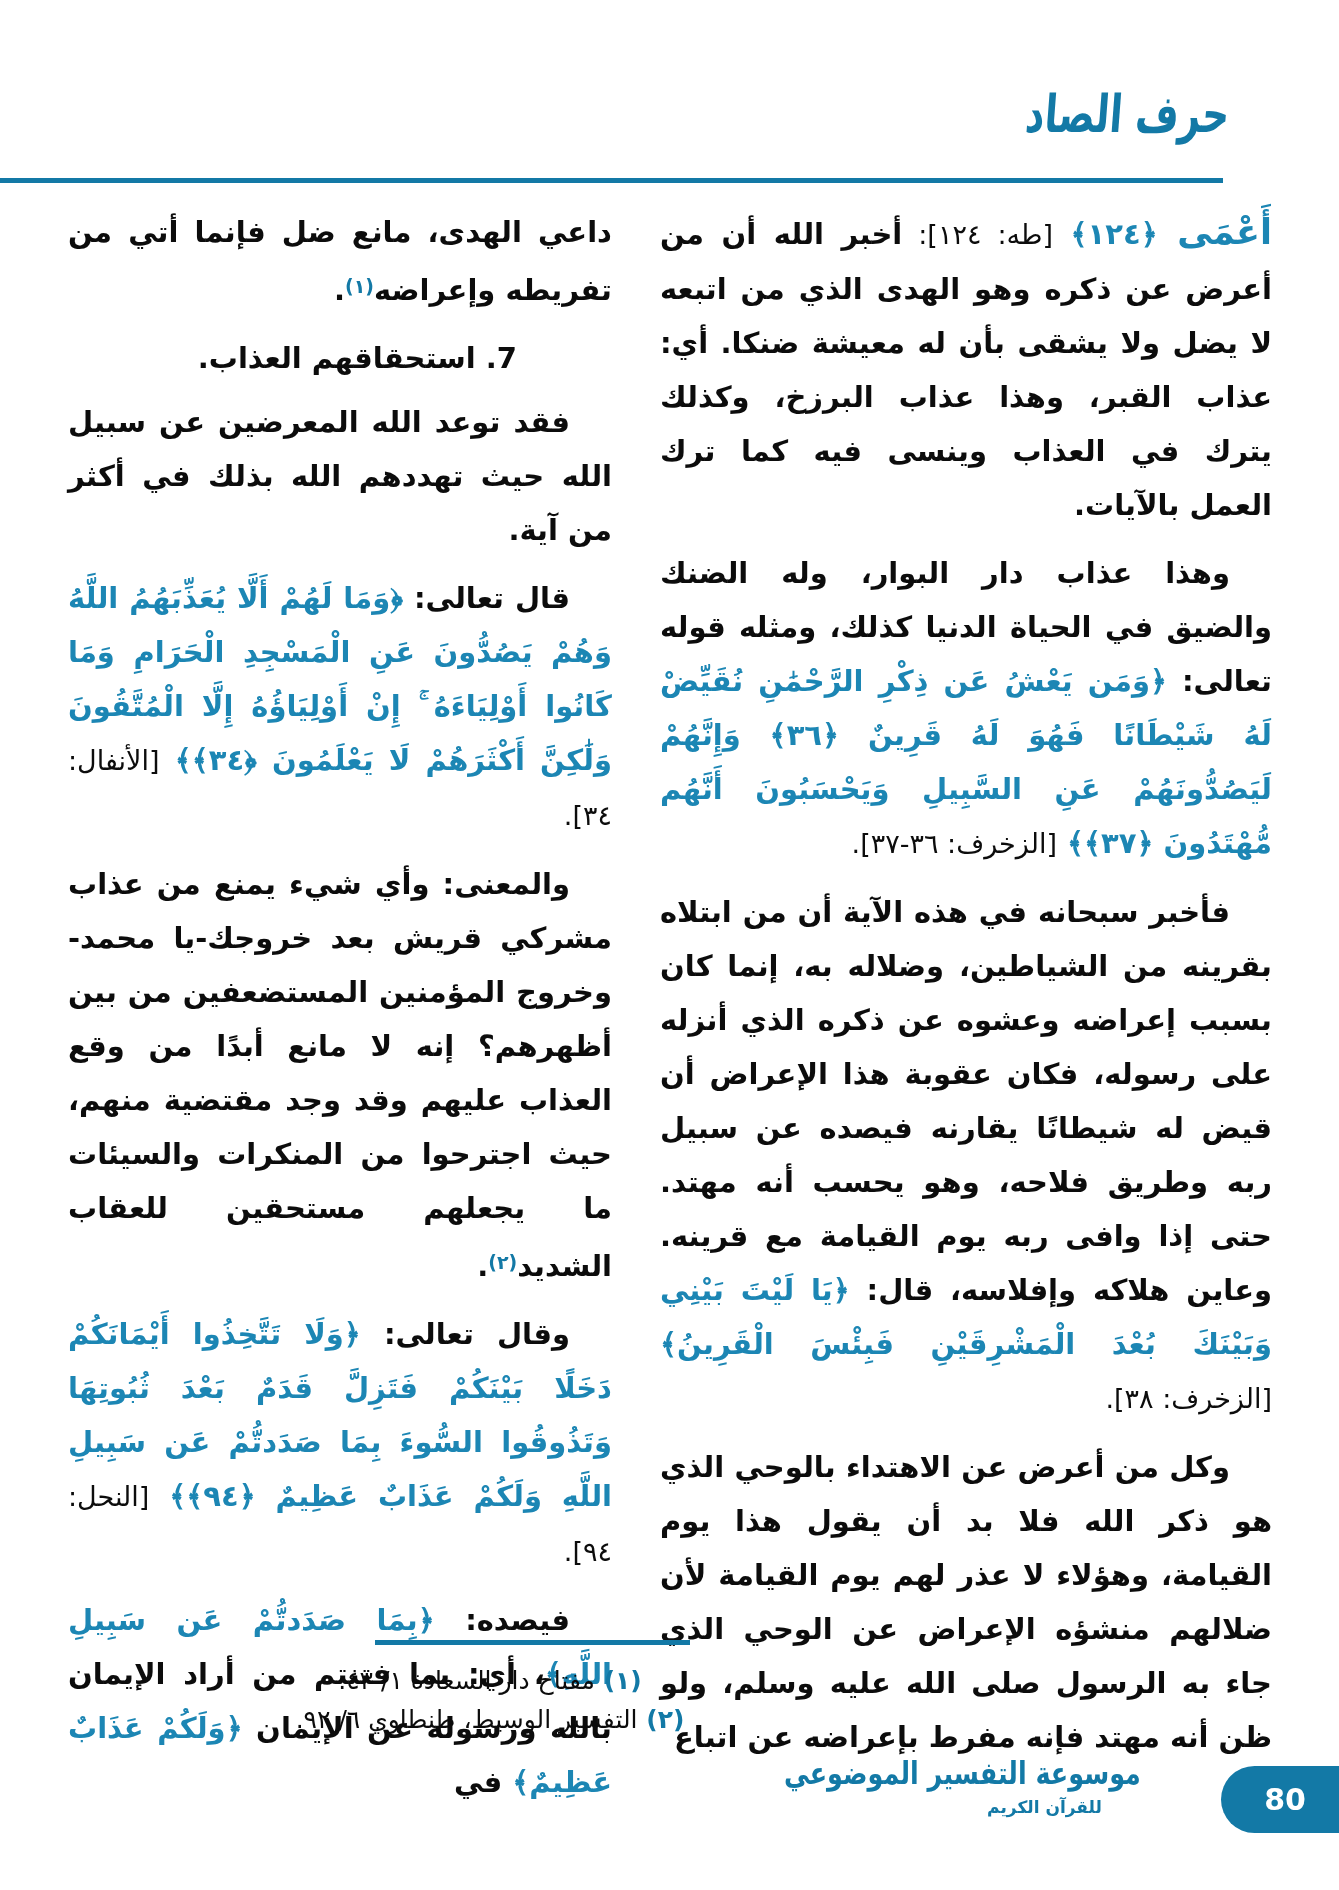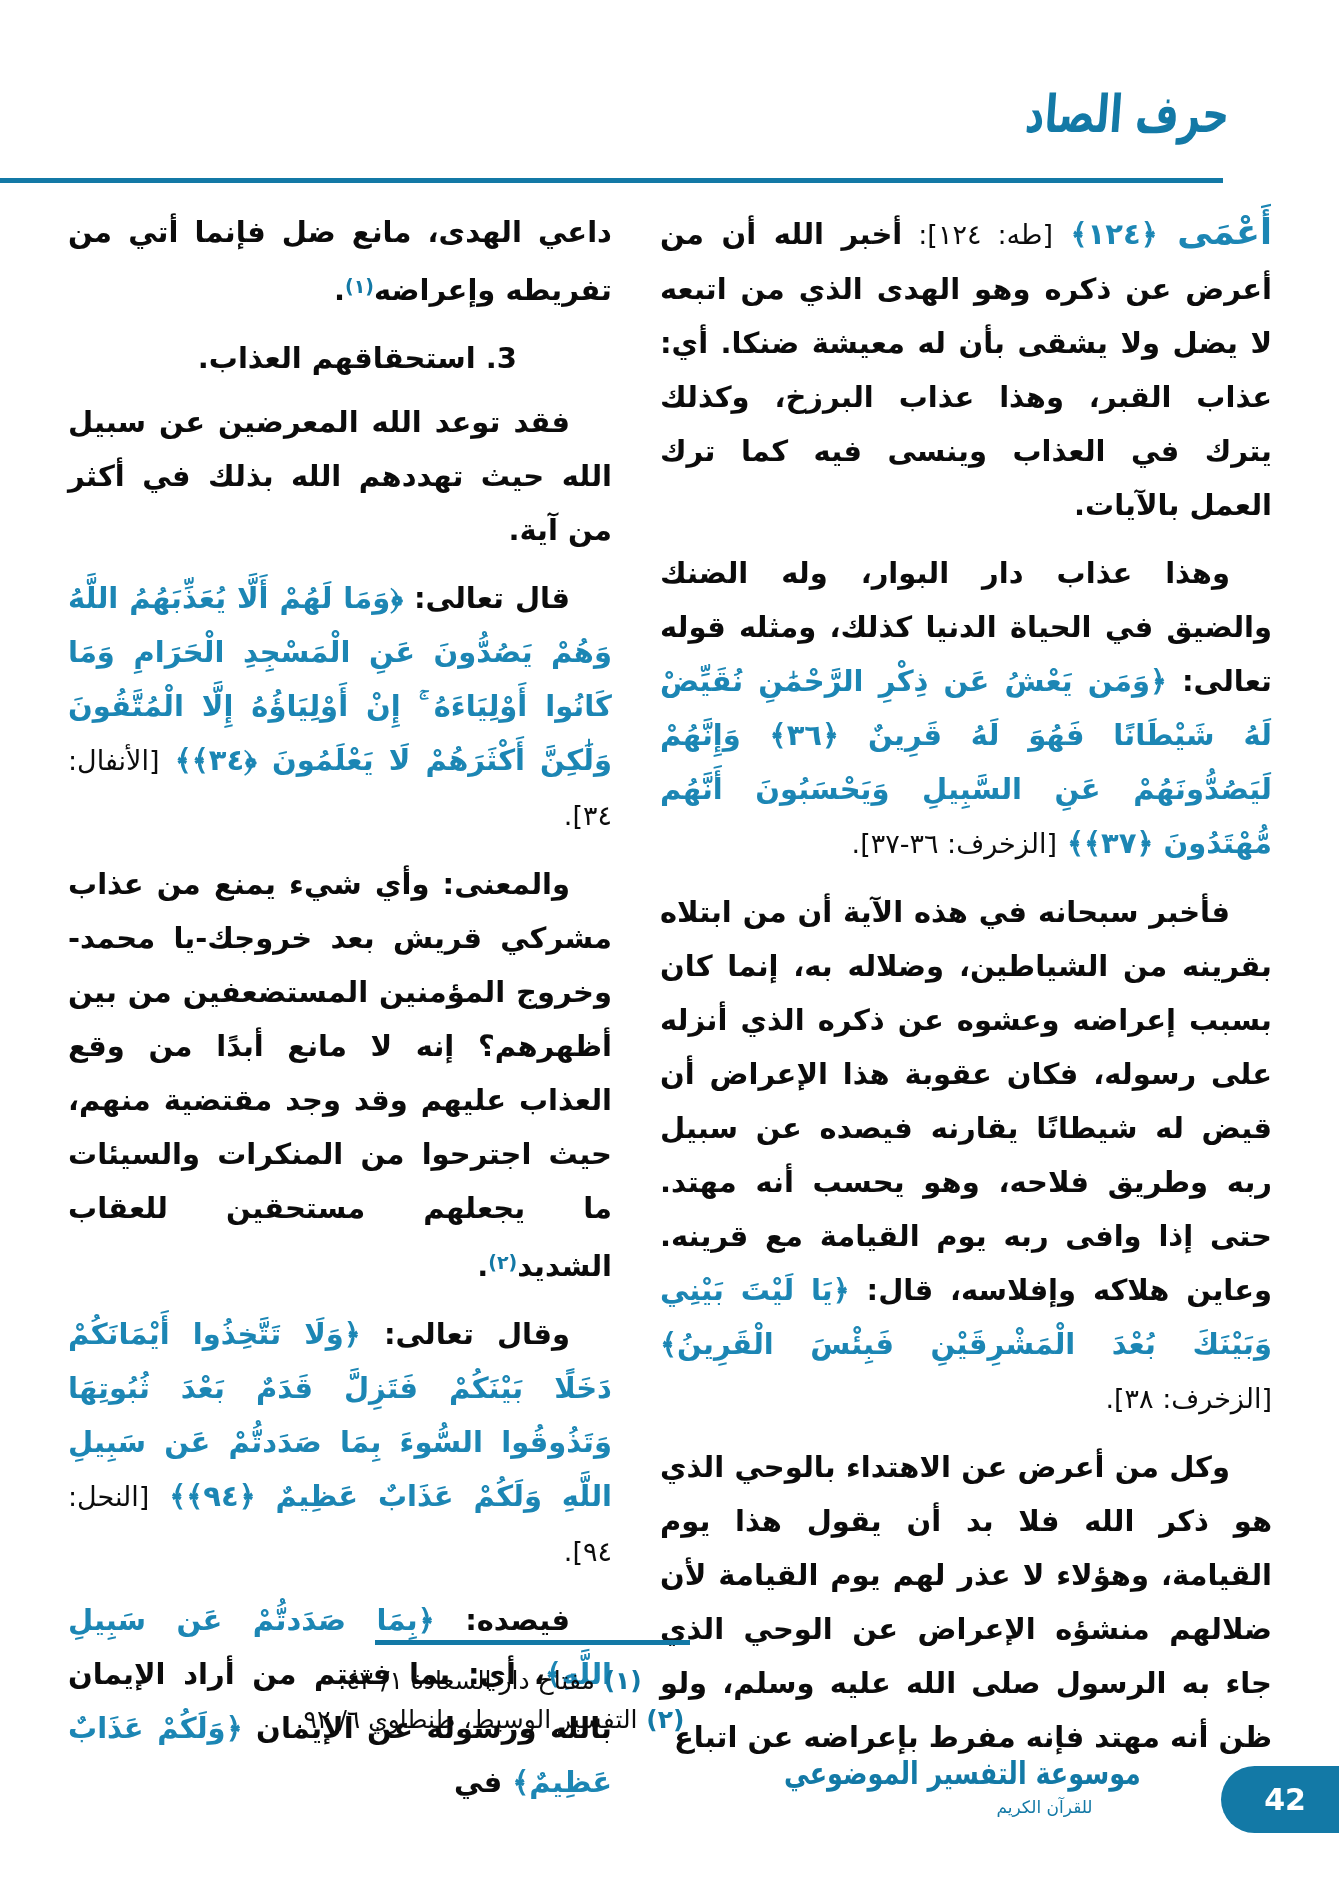--- a/index.html
+++ b/index.html
@@ -58,21 +58,21 @@
   
   .logo{
     position:absolute;top:1756px;right:177px;width:235px;
     text-align:center;color:var(--accent);line-height:1.1;
   }
   .logo-line1{
     font-size:31px;font-weight:800;white-space:nowrap;
     transform:scaleX(.82);transform-origin:center;
     letter-spacing:-1px;
   }
-  .logo-line2{font-size:17px;font-weight:400;margin-top:8px;}
+  .logo-line2{font-size:17px;font-weight:700;margin-top:8px;}
   .page-badge{
     position:absolute;top:1766px;right:0;width:118px;height:67px;
     background:var(--accent);border-radius:34px 0 0 34px;
     color:#ffffff;font-size:30px;font-weight:700;
     display:flex;align-items:center;justify-content:center;
     padding-left:10px;box-sizing:border-box;
   }
 </style>
 </head>
 <body>
@@ -85,21 +85,21 @@
 
   <div class="col col-right">
       <p class="para kind-entry"><span class="seg-entry-word">أَعْمَى </span><span class="seg-ayah-mark">﴿١٢٤﴾ </span><span class="seg-ref">[طه: ١٢٤]: </span><span class="seg-body">أخبر الله أن من أعرض عن ذكره وهو الهدى الذي من اتبعه لا يضل ولا يشقى بأن له معيشة ضنكا. أي: عذاب القبر، وهذا عذاب البرزخ، وكذلك يترك في العذاب وينسى فيه كما ترك العمل بالآيات.</span></p>
       <p class="para kind-body"><span class="seg-body">وهذا عذاب دار البوار، وله الضنك والضيق في الحياة الدنيا كذلك، ومثله قوله تعالى: </span><span class="seg-quran">﴿وَمَن يَعْشُ عَن ذِكْرِ الرَّحْمَٰنِ نُقَيِّضْ لَهُ شَيْطَانًا فَهُوَ لَهُ قَرِينٌ ﴿٣٦﴾ وَإِنَّهُمْ لَيَصُدُّونَهُمْ عَنِ السَّبِيلِ وَيَحْسَبُونَ أَنَّهُم مُّهْتَدُونَ ﴿٣٧﴾﴾ </span><span class="seg-ref">[الزخرف: ٣٦-٣٧].</span></p>
       <p class="para kind-body"><span class="seg-body">فأخبر سبحانه في هذه الآية أن من ابتلاه بقرينه من الشياطين، وضلاله به، إنما كان بسبب إعراضه وعشوه عن ذكره الذي أنزله على رسوله، فكان عقوبة هذا الإعراض أن قيض له شيطانًا يقارنه فيصده عن سبيل ربه وطريق فلاحه، وهو يحسب أنه مهتد. حتى إذا وافى ربه يوم القيامة مع قرينه. وعاين هلاكه وإفلاسه، قال: </span><span class="seg-quran">﴿يَا لَيْتَ بَيْنِي وَبَيْنَكَ بُعْدَ الْمَشْرِقَيْنِ فَبِئْسَ الْقَرِينُ﴾ </span><span class="seg-ref">[الزخرف: ٣٨].</span></p>
       <p class="para kind-body"><span class="seg-body">وكل من أعرض عن الاهتداء بالوحي الذي هو ذكر الله فلا بد أن يقول هذا يوم القيامة، وهؤلاء لا عذر لهم يوم القيامة لأن ضلالهم منشؤه الإعراض عن الوحي الذي جاء به الرسول صلى الله عليه وسلم، ولو ظن أنه مهتد فإنه مفرط بإعراضه عن اتباع</span></p>
     </div>
 
   <div class="col col-left">
       <p class="para kind-cont"><span class="seg-body">داعي الهدى، مانع ضل فإنما أتي من تفريطه وإعراضه</span><span class="seg-fnref">(١)</span><span class="seg-body">.</span></p>
-      <p class="para kind-heading"><span class="seg-body">3. استحقاقهم العذاب.</span></p>
+      <p class="para kind-heading"><span class="seg-body">7. استحقاقهم العذاب.</span></p>
       <p class="para kind-body"><span class="seg-body">فقد توعد الله المعرضين عن سبيل الله حيث تهددهم الله بذلك في أكثر من آية.</span></p>
       <p class="para kind-body"><span class="seg-body">قال تعالى: </span><span class="seg-quran">﴿وَمَا لَهُمْ أَلَّا يُعَذِّبَهُمُ اللَّهُ وَهُمْ يَصُدُّونَ عَنِ الْمَسْجِدِ الْحَرَامِ وَمَا كَانُوا أَوْلِيَاءَهُ ۚ إِنْ أَوْلِيَاؤُهُ إِلَّا الْمُتَّقُونَ وَلَٰكِنَّ أَكْثَرَهُمْ لَا يَعْلَمُونَ ﴿٣٤﴾﴾ </span><span class="seg-ref">[الأنفال: ٣٤].</span></p>
       <p class="para kind-body"><span class="seg-body">والمعنى: وأي شيء يمنع من عذاب مشركي قريش بعد خروجك-يا محمد- وخروج المؤمنين المستضعفين من بين أظهرهم؟ إنه لا مانع أبدًا من وقع العذاب عليهم وقد وجد مقتضية منهم، حيث اجترحوا من المنكرات والسيئات ما يجعلهم مستحقين للعقاب الشديد</span><span class="seg-fnref">(٢)</span><span class="seg-body">.</span></p>
       <p class="para kind-body"><span class="seg-body">وقال تعالى: </span><span class="seg-quran">﴿وَلَا تَتَّخِذُوا أَيْمَانَكُمْ دَخَلًا بَيْنَكُمْ فَتَزِلَّ قَدَمٌ بَعْدَ ثُبُوتِهَا وَتَذُوقُوا السُّوءَ بِمَا صَدَدتُّمْ عَن سَبِيلِ اللَّهِ وَلَكُمْ عَذَابٌ عَظِيمٌ ﴿٩٤﴾﴾ </span><span class="seg-ref">[النحل: ٩٤].</span></p>
       <p class="para kind-body"><span class="seg-body">فيصده: </span><span class="seg-quran">﴿بِمَا صَدَدتُّمْ عَن سَبِيلِ اللَّهِ﴾</span><span class="seg-body">، أي: بما فتنتم من أراد الإيمان بالله ورسوله عن الإيمان </span><span class="seg-quran">﴿وَلَكُمْ عَذَابٌ عَظِيمٌ﴾</span><span class="seg-body"> في</span></p>
     </div>
 
   <div class="footnotes">
     <div class="fn-rule"></div>
     <div>
@@ -107,16 +107,16 @@
         <div class="fn-item"><span class="fn-marker">(٢) </span><span class="fn-text">التفسير الوسيط، طنطاوي ٦/ ٩٢.</span></div>
       </div>
   </div>
 
   <div class="logo">
     <div class="logo-line1">موسوعة التفسير الموضوعي</div>
     <div class="logo-line2">للقرآن الكريم</div>
   </div>
 
   <div class="page-badge">
-    <span>42</span>
+    <span>80</span>
   </div>
 
 </div>
 
 </body></html>

